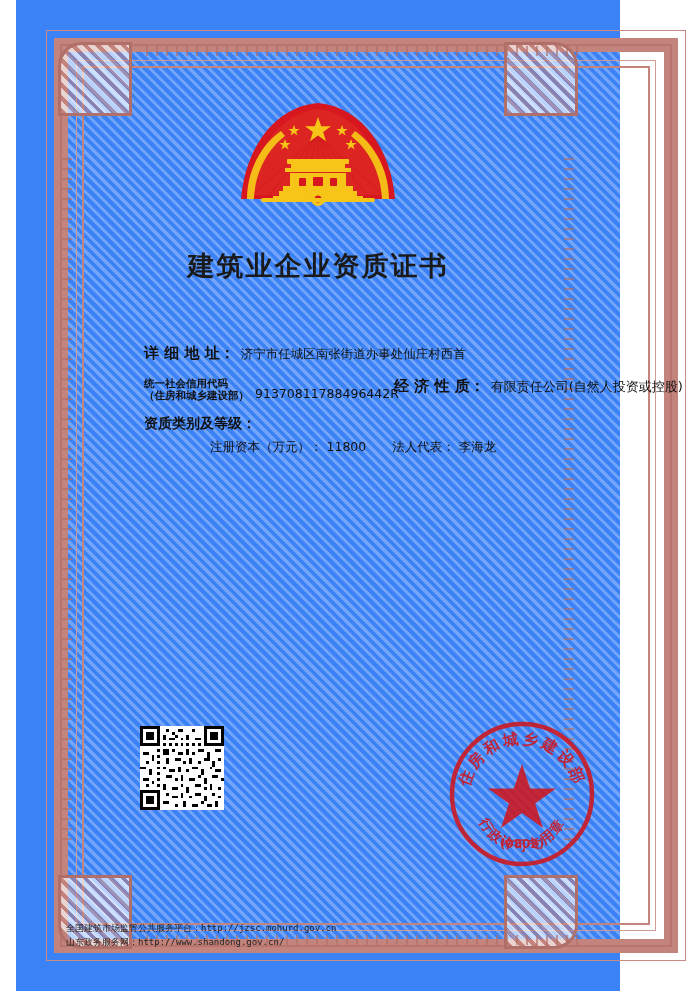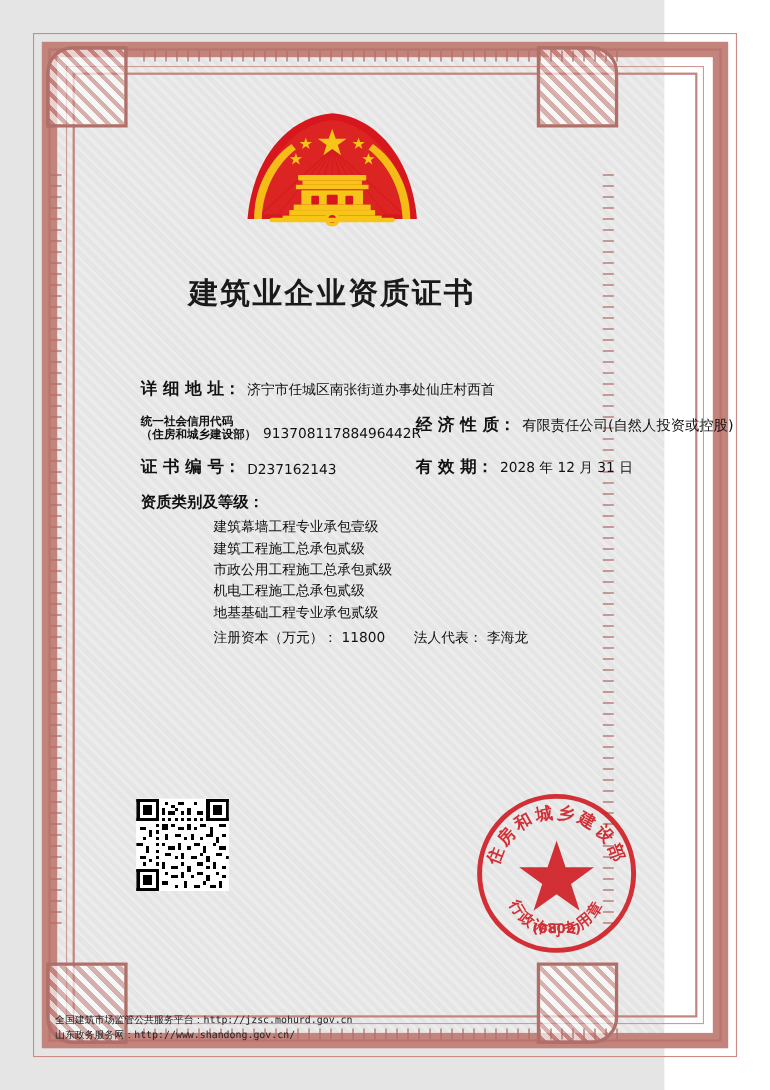--- a/index.html
+++ b/index.html
@@ -10,24 +10,24 @@
   body {
     width: 700px;
     height: 991px;
     font-family: "Liberation Serif", serif;
     position: relative;
     overflow: hidden;
   }
 
   .certificate {
     position: absolute;
-    left: 0; top: 0;
+    left: 16px; top: 0;
     width: 604px;
     height: 991px;
-    background: #e5e5e5;
+    background: #3b82f6;
   }
 
   
   .border-outer {
     position: absolute;
     left: 30px; top: 30px;
     width: 640px; height: 931px;
     box-sizing: border-box;
     border: 1px solid #c98b84;
   }
@@ -378,40 +378,23 @@
           <span>（住房和城乡建设部）</span>
         </span>
         <span class="val">91370811788496442R</span>
       </div>
       <div class="col-b">
         <span class="lbl">经 济 性 质：</span>
         <span class="val small">有限责任公司(自然人投资或控股)</span>
       </div>
     </div>
 
-    <div class="row-two">
-      <div class="col-a">
-        <span class="lbl">证 书 编 号：</span>
-        <span class="val">D237162143</span>
-      </div>
-      <div class="col-b">
-        <span class="lbl">有 效 期：</span>
-        <span class="val">2028 年 12 月 31 日</span>
-      </div>
-    </div>
 
     <div class="qual-block">
       <div class="qual-head">资质类别及等级：</div>
-      <ul class="qual-list">
-        <li>建筑幕墙工程专业承包壹级</li>
-        <li>建筑工程施工总承包贰级</li>
-        <li>市政公用工程施工总承包贰级</li>
-        <li>机电工程施工总承包贰级</li>
-        <li>地基基础工程专业承包贰级</li>
-      </ul>
     </div>
 
 
     <div class="capital-row">
       <span>注册资本（万元）：</span>
       <span>11800</span>
       <span class="gap"></span>
       <span>法人代表：</span>
       <span>李海龙</span>
     </div>

